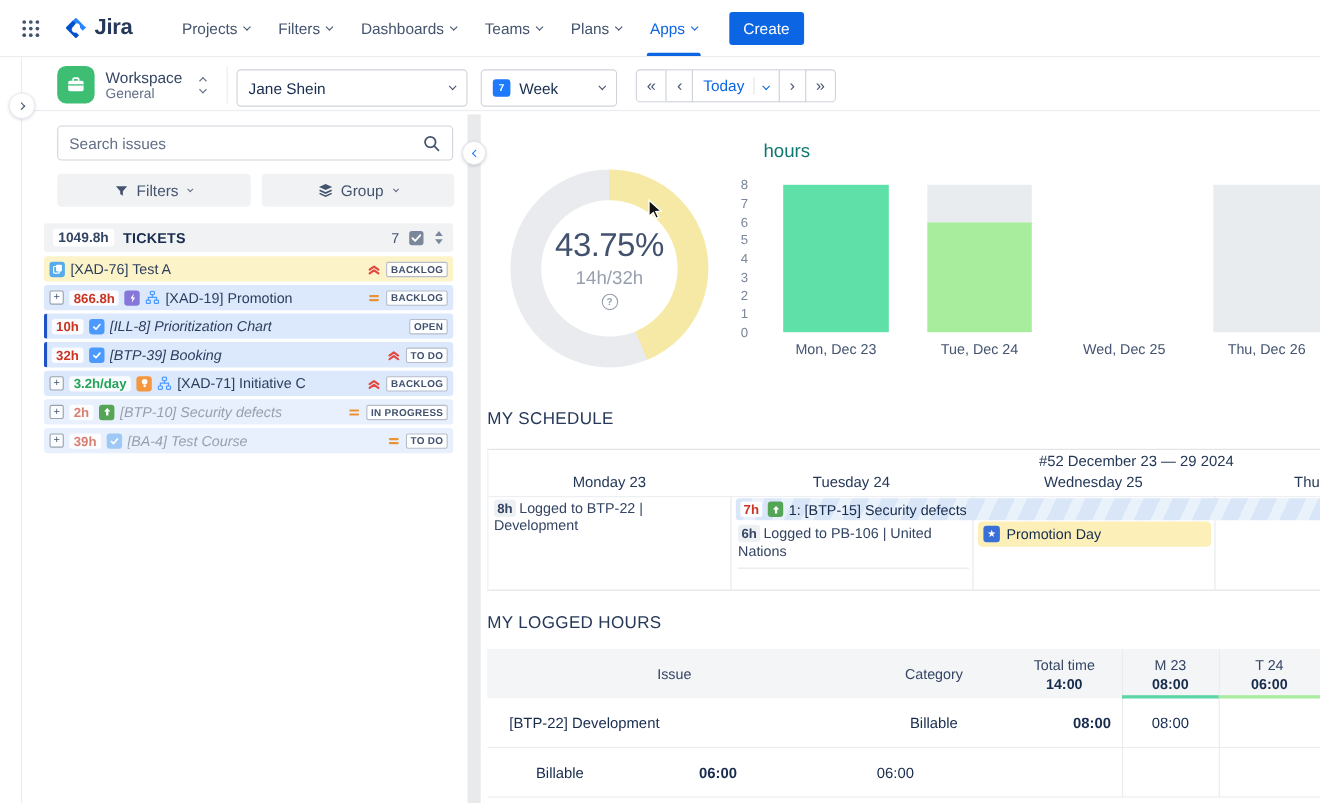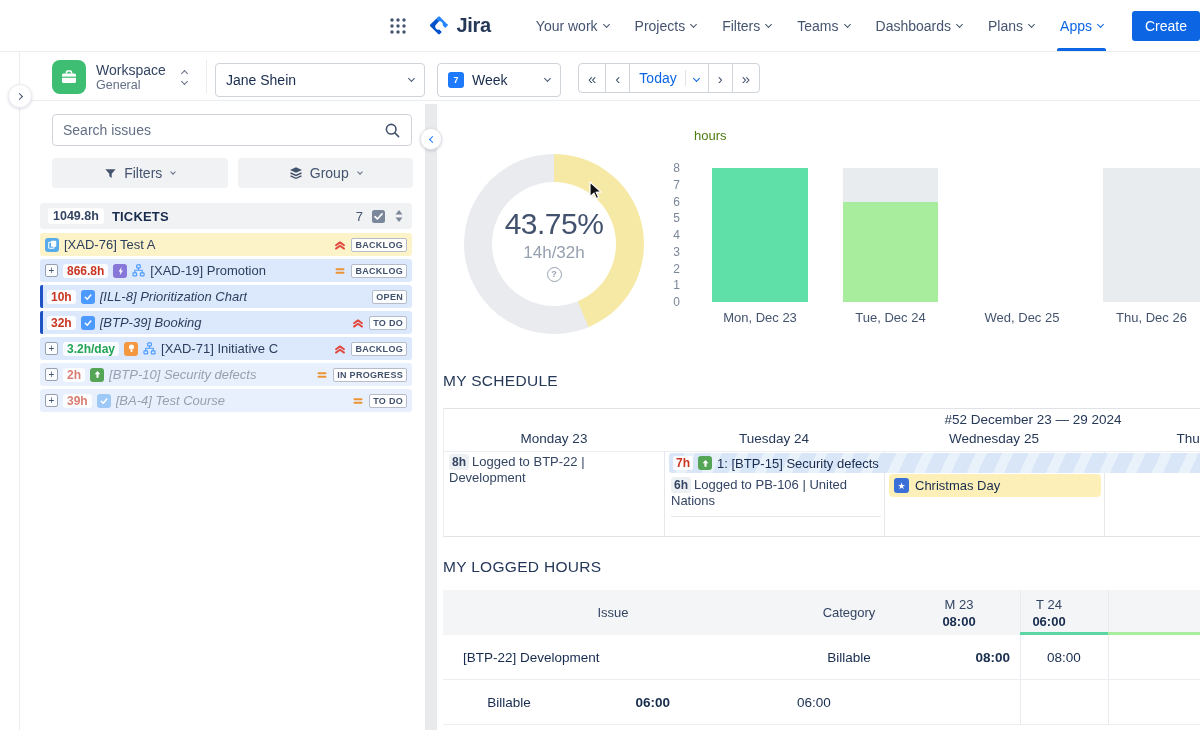--- a/index.html
+++ b/index.html
@@ -2,21 +2,21 @@
 <html><head>
 <meta charset="utf-8">
 <style>
   *{margin:0;padding:0;box-sizing:border-box;}
   html,body{width:1200px;height:730px;overflow:hidden;background:#fff;
     font-family:"Liberation Sans","DejaVu Sans",sans-serif;color:#172b4d;}
   .screen{position:relative;width:1200px;height:730px;overflow:hidden;background:#fff;}
 
   
   .navbar{position:absolute;left:0;top:0;right:0;height:52px;display:flex;align-items:stretch;
-    border-bottom:1px solid #ebecf0;background:#fff;padding-left:14px;justify-content:flex-end;}
+    border-bottom:1px solid #ebecf0;background:#fff;padding-left:14px;}
   .nav-left{display:flex;align-items:center;gap:10px;}
   .grid-btn{display:flex;align-items:center;padding:0 4px;cursor:pointer;}
   .logo{display:flex;align-items:center;gap:6px;padding:0 6px;}
   .logo-text{font-size:20px;font-weight:600;color:#253858;letter-spacing:-.3px;}
   .nav-items{display:flex;align-items:stretch;margin-left:26px;}
   .nav-item{position:relative;display:flex;align-items:center;padding:0 13px;font-size:14px;
     font-weight:500;color:#44546f;cursor:pointer;white-space:nowrap;}
   .nav-item.active{color:#0c66e4;}
   .nav-item.active::after{content:"";position:absolute;left:10px;right:10px;bottom:0;height:3px;
     background:#0c66e4;border-radius:2px 2px 0 0;}
@@ -117,21 +117,21 @@
     background:conic-gradient(#f6e9a5 0 43.75%, #e9ebee 43.75% 100%);}
   .donut-hole{position:absolute;left:28px;top:28px;width:124px;height:124px;border-radius:50%;
     background:#fff;display:flex;flex-direction:column;align-items:center;justify-content:center;gap:2px;}
   .donut-pct{font-size:30px;font-weight:500;color:#42526e;letter-spacing:-.5px;}
   .donut-ratio{font-size:17px;color:#97a0af;}
   .qicon{width:15px;height:15px;border-radius:50%;border:1.5px solid #98a2b0;color:#98a2b0;
     font-size:9px;font-weight:bold;display:flex;align-items:center;justify-content:center;
     margin-top:2px;cursor:pointer;}
 
   
-  .hours-label{position:absolute;left:694px;top:128px;font-size:13px;color:#4d7c0f;text-align:center;}
+  .hours-label{position:absolute;left:694px;top:128px;font-size:17px;color:#0f766e;text-align:center;}
   .ytick{position:absolute;width:24px;text-align:right;font-size:12px;color:#7a8699;line-height:16px;}
   .bar-seg{position:absolute;}
   .x-label{position:absolute;top:310px;width:130px;text-align:center;font-size:13px;color:#44546f;}
 
   
   .sec-heading{position:absolute;left:443px;font-size:15.5px;font-weight:500;color:#253858;
     letter-spacing:.3px;}
 
   
   .sched{position:absolute;left:443px;top:408px;width:757px;height:129px;background:#fff;
@@ -203,37 +203,33 @@
       <span class="logo">
         <svg width="22" height="23" viewBox="0 0 24 24">
           <path d="M21.5 11.1 12.9 2.5a1.2 1.2 0 0 0-1.8 0l-2.2 2.2 2.8 2.8a3.4 3.4 0 0 1 4.3 4.3l2.8 2.8 2.7-2.7a1.2 1.2 0 0 0 0-1.8z" fill="#2684ff"></path>
           <path d="M12 7.4 9 4.5 2.5 11a1.2 1.2 0 0 0 0 1.8l8.6 8.6a1.2 1.2 0 0 0 1.8 0l2.2-2.2-2.8-2.8A3.4 3.4 0 0 1 8 12.1z" fill="#0052cc"></path>
         </svg>
         <span class="logo-text">Jira</span>
       </span>
     </div>
     <div class="nav-items" id="nav-items">
         <div class="nav-item">
-          <span>Your work</span>
-          <span class="chev"></span>
-        </div>
-        <div class="nav-item">
           <span>Projects</span>
           <span class="chev"></span>
         </div>
         <div class="nav-item">
           <span>Filters</span>
           <span class="chev"></span>
         </div>
         <div class="nav-item">
+          <span>Dashboards</span>
+          <span class="chev"></span>
+        </div>
+        <div class="nav-item">
           <span>Teams</span>
-          <span class="chev"></span>
-        </div>
-        <div class="nav-item">
-          <span>Dashboards</span>
           <span class="chev"></span>
         </div>
         <div class="nav-item">
           <span>Plans</span>
           <span class="chev"></span>
         </div>
         <div class="nav-item active">
           <span>Apps</span>
           <span class="chev"></span>
         </div>
@@ -513,29 +509,33 @@
       </span>
       <span class="txt">1: [BTP-15] Security defects</span>
     </div>
 
     <div class="ev" style="left:5px;top:45px;width:212px;"><span class="hbadge">8h</span><span>Logged to BTP-22 | Development</span></div>
 
     <div class="ev" style="left:227px;top:68px;width:210px;padding-bottom:7px;border-bottom:1px solid #e4e6ea;"><span class="hbadge">6h</span><span>Logged to PB-106 | United Nations</span></div>
 
     <div class="holiday">
       <span class="star-tile">★</span>
-      <span class="txt">Christmas Day</span>
+      <span class="txt">Promotion Day</span>
     </div>
   </div>
 
   <div class="sec-heading" style="top:558px;">MY LOGGED HOURS</div>
   <div class="lht">
     <div class="lht-head">
       <div class="c-issue hcell">Issue</div>
       <div class="c-cat hcell">Category</div>
+      <div class="c-total hcell">
+        <div>Total time</div>
+        <div class="hval">14:00</div>
+      </div>
       <div class="c-d1 hcell">
         <div>M 23</div>
         <div class="hval">08:00</div>
       </div>
       <div class="c-d2 hcell">
         <div>T 24</div>
         <div class="hval">06:00</div>
       </div>
       <div class="ubar" id="ubar1" style="left: 577px; width: 88px; background: rgb(92, 214, 164);"></div>
       <div class="ubar" id="ubar2" style="left: 665px; width: 92px; background: rgb(168, 236, 158);"></div>

